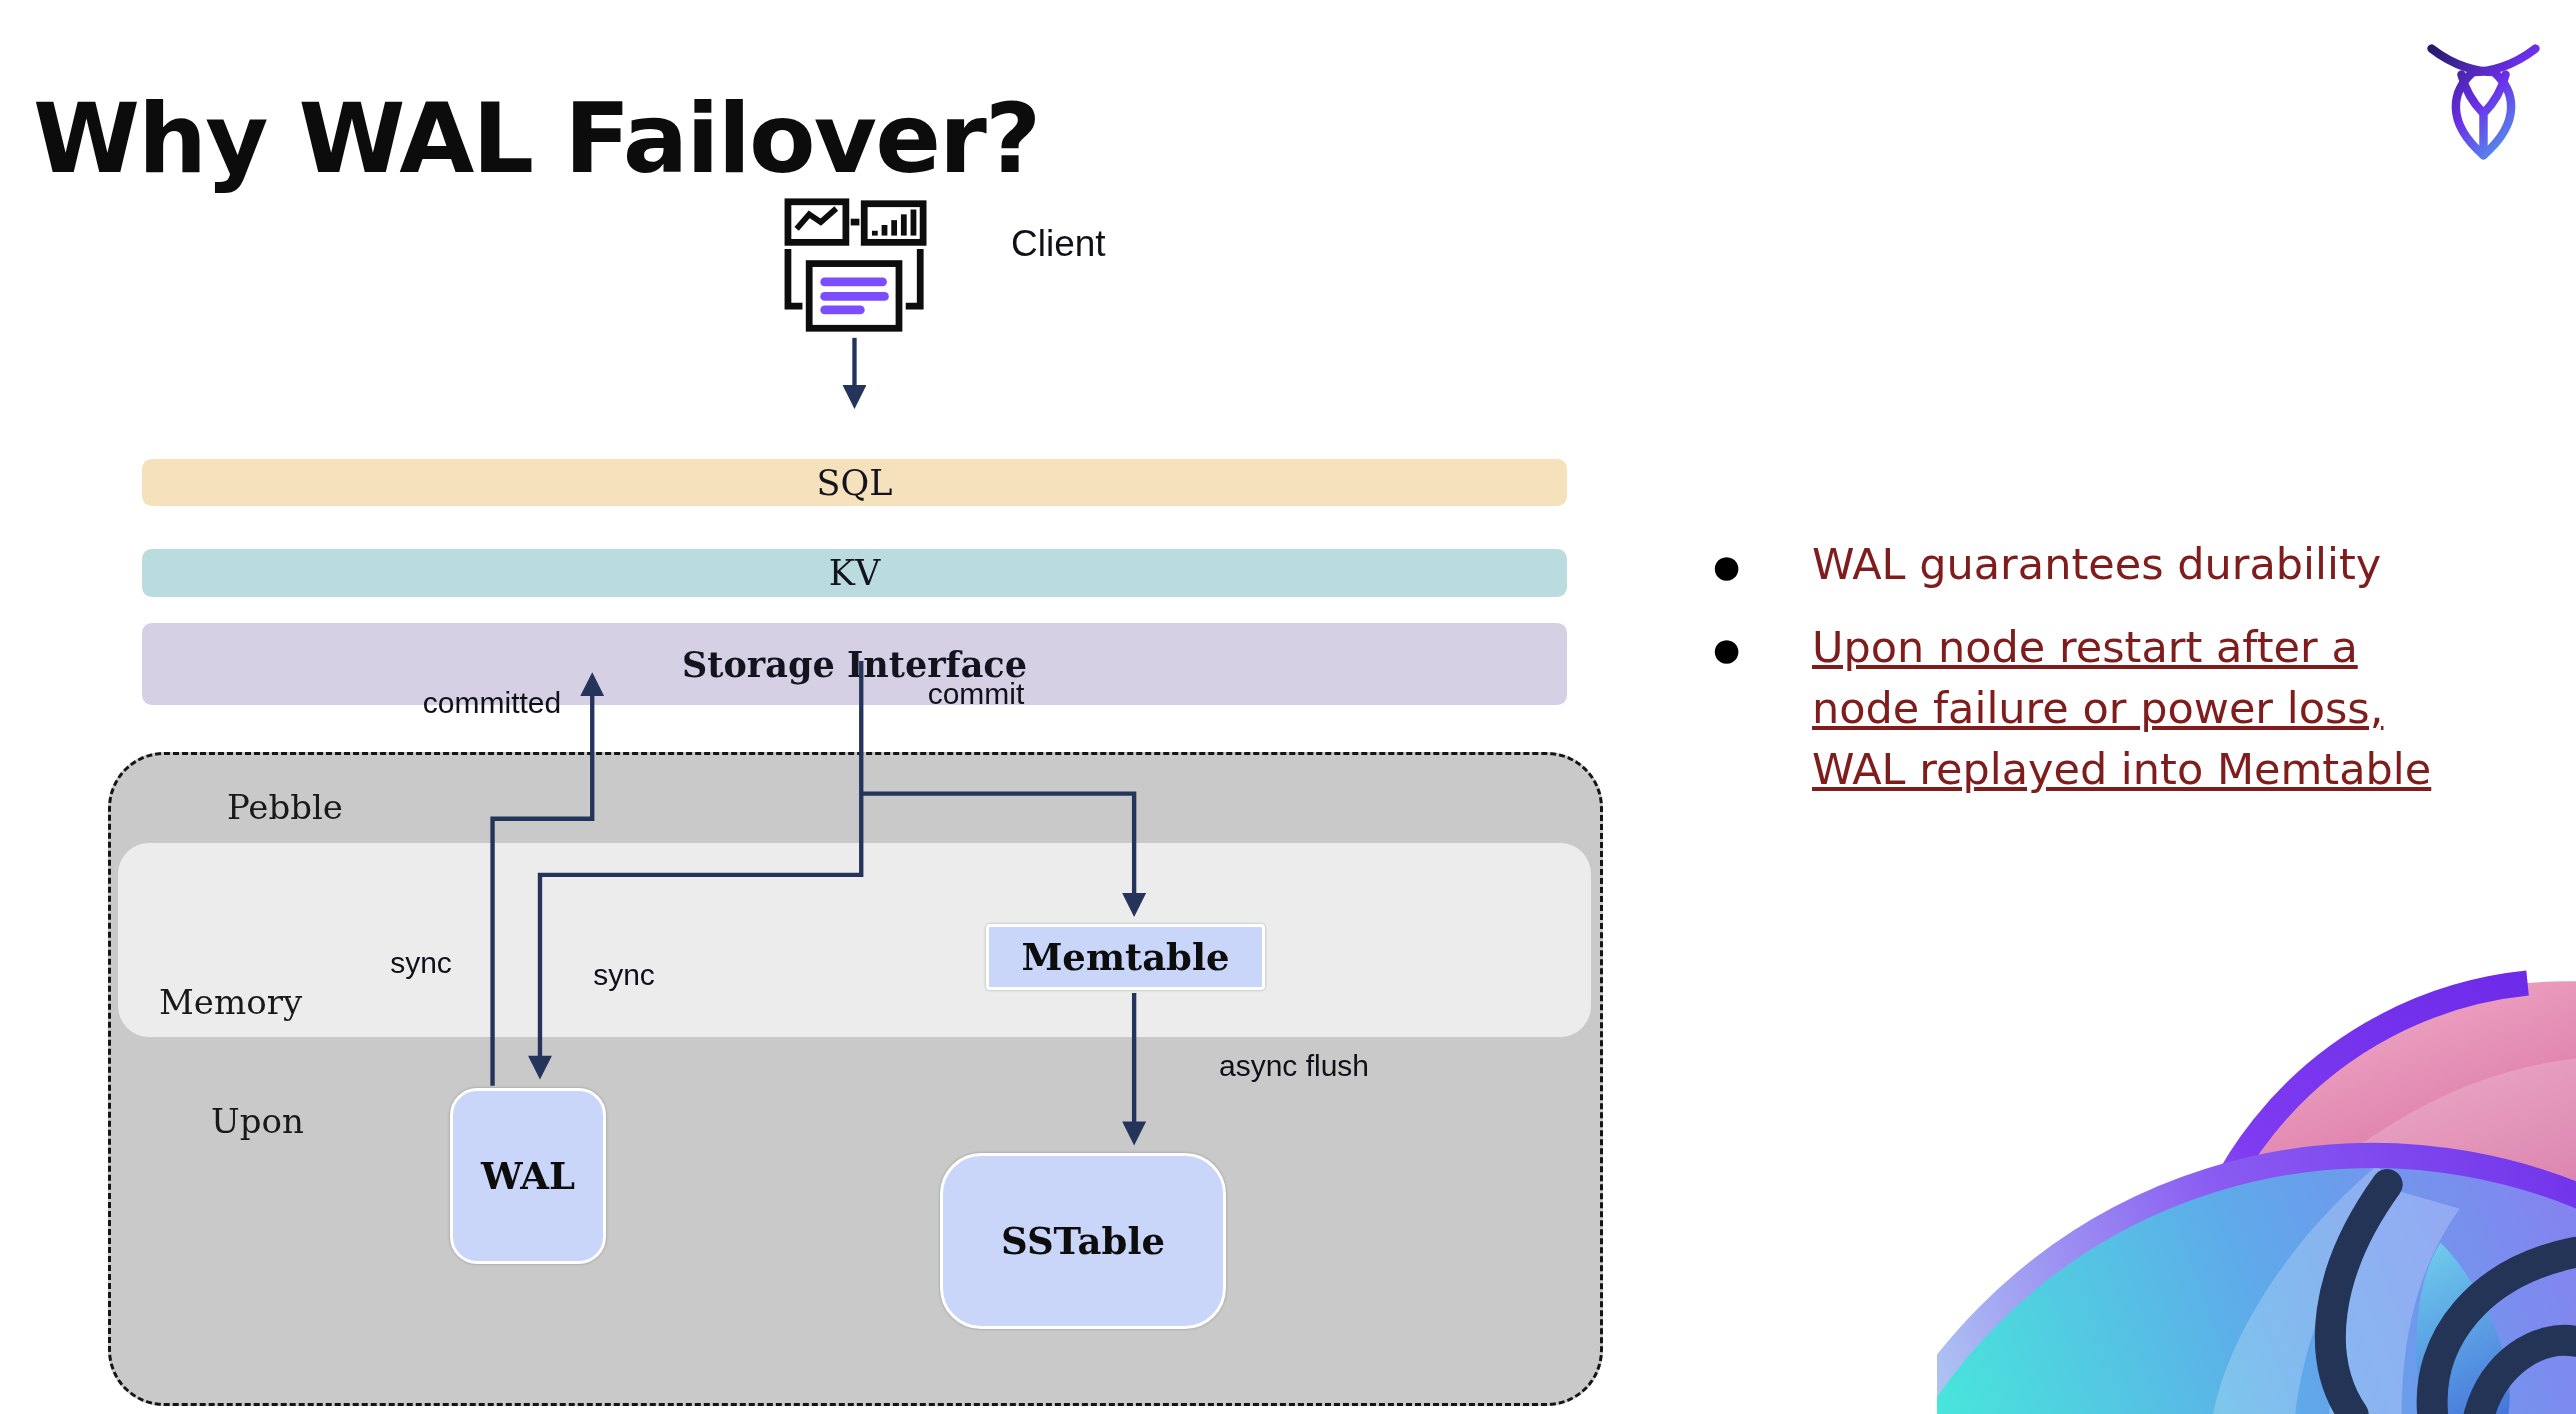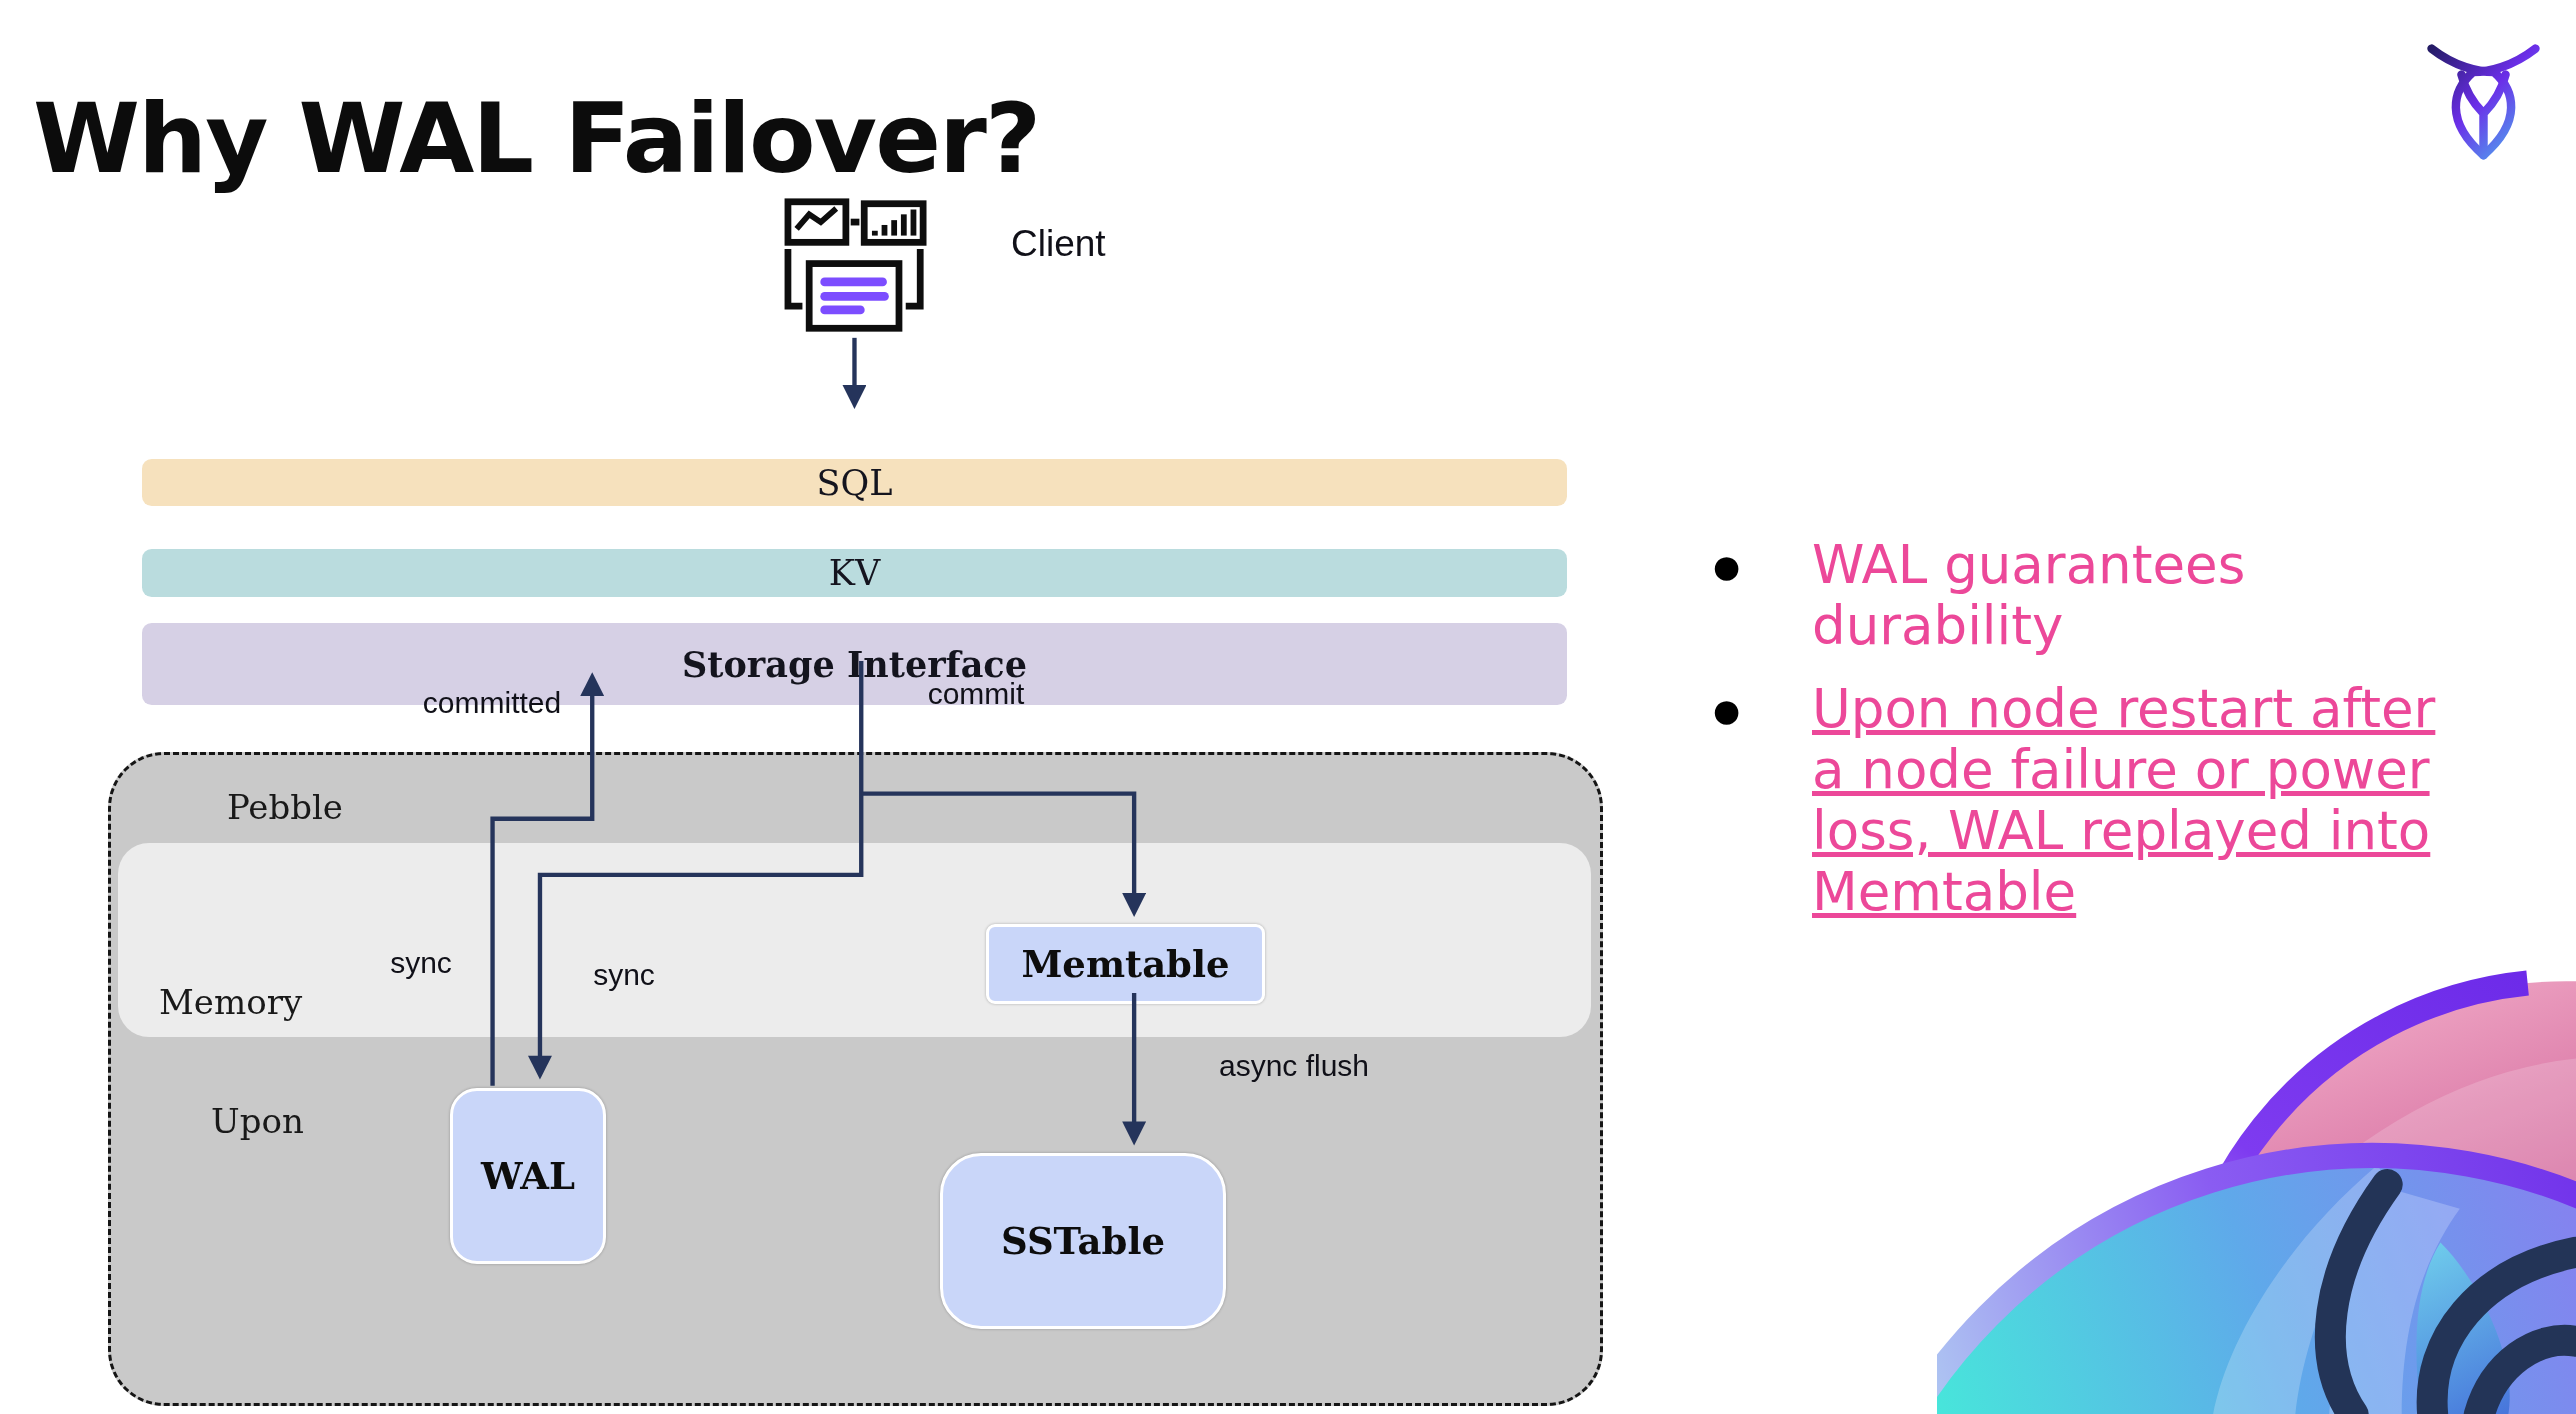--- a/index.html
+++ b/index.html
@@ -33,38 +33,38 @@
   .region-lbl{position:absolute;font-family:"DejaVu Serif",serif;font-size:34px;color:#191919;}
   .pebble-lbl{left:116px;top:32px;}
   .memory-lbl{left:48px;top:227px;}
   .disk-lbl{left:100px;top:346px;}
 
   
   .node{position:absolute;background:#c9d6f9;border:3.9px solid #ffffff;
         box-shadow:0 0 2.9px rgba(0,0,0,.28);display:flex;align-items:center;justify-content:center;
         font-family:"DejaVu Serif",serif;font-weight:700;font-size:37px;color:#0d0d0d;box-sizing:border-box;}
   .node-wal{left:450px;top:1088px;width:156px;height:176px;border-radius:27px;align-items:center;}
-  .node-memtable{left:986px;top:924px;width:279px;height:80px;border-radius:9px;}
+  .node-memtable{left:986px;top:924px;width:279px;height:66px;border-radius:4px;}
   .node-sstable{left:940px;top:1153px;width:286px;height:176px;border-radius:41px;}
 
   
   .edge-lbl{position:absolute;font-size:30px;color:#101018;text-align:center;}
   .lbl-committed{left:347px;top:686px;width:290px;}
   .lbl-commit{left:831px;top:677px;width:290px;}
   .lbl-sync-left{left:324px;top:946px;width:194px;}
   .lbl-sync-right{left:527px;top:958px;width:194px;}
   .lbl-async{left:1149px;top:1049px;width:290px;}
 
   
   .arrows{position:absolute;left:0;top:0;pointer-events:none;}
 
   
   .bullets{position:absolute;left:1711px;top:534px;width:735px;margin:0;padding:0;list-style:none;}
   .bullets li{position:relative;padding-left:101px;font-family:"DejaVu Sans","Liberation Sans",sans-serif;
-              font-size:53px;line-height:61px;color:#ec4899;}
+              font-size:43px;line-height:61px;color:#7f1d1d;}
   .bullets li + li{margin-top:22px;text-decoration:underline;}
   .bullets li::before{content:"●";position:absolute;left:1.9px;top:1.9px;font-size:31px;color:#000;}
 
   
   .corner-art{position:absolute;right:0;bottom:0;}
 </style>
 </head>
 <body>
 
 <div class="slide">

